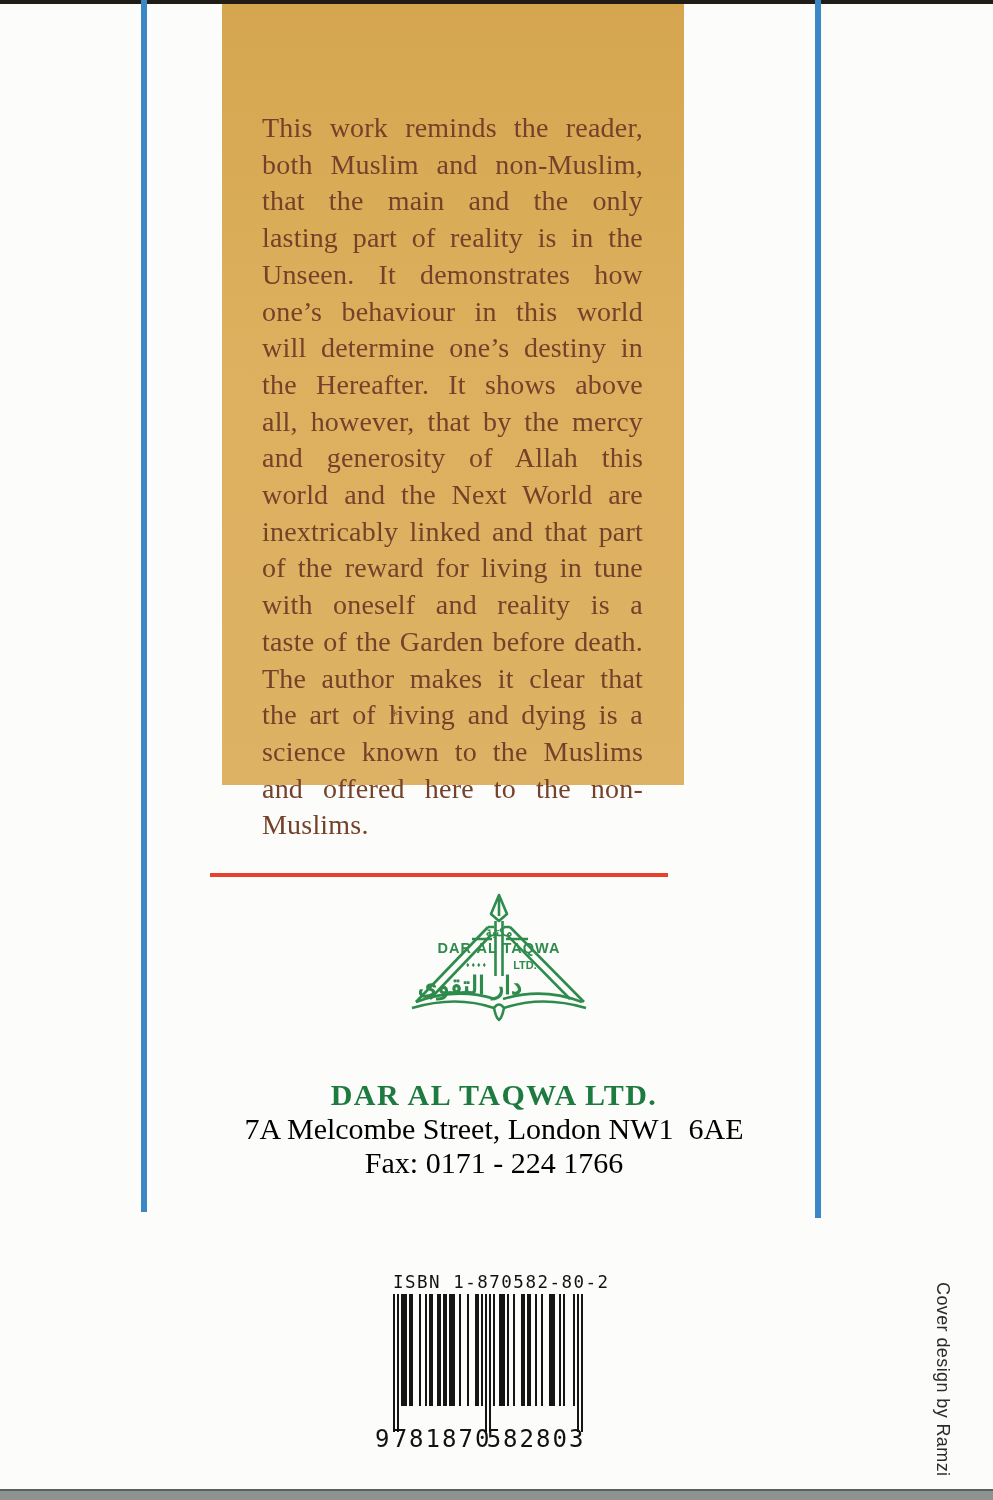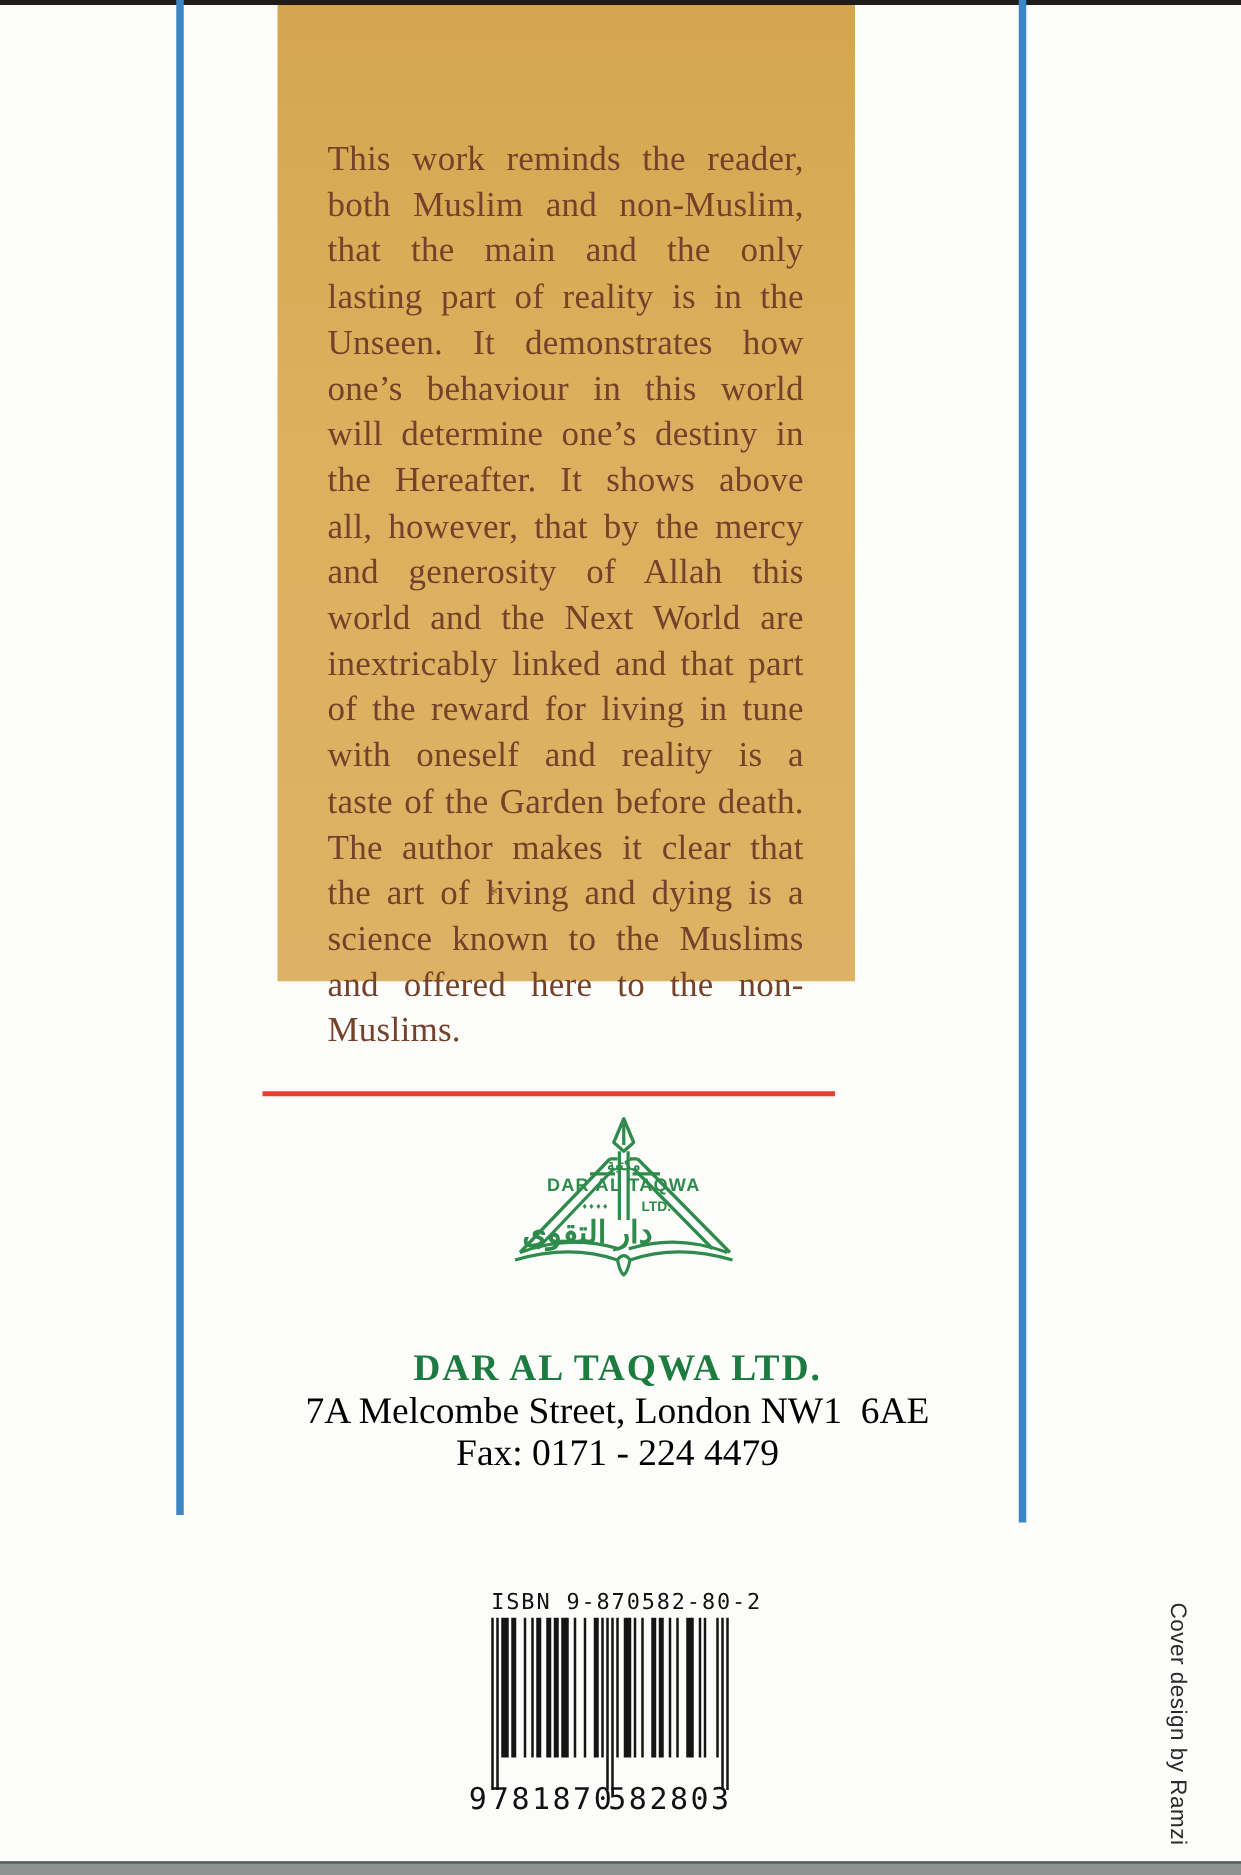--- a/index.html
+++ b/index.html
@@ -98,25 +98,25 @@
       <text x="91" y="63" font-size="14.5" text-anchor="middle" font-weight="bold" letter-spacing="1">DAR AL TAQWA</text>
       <text x="68" y="77" font-size="7" text-anchor="middle">♦ ♦ ♦ ♦</text>
       <text x="117" y="79" font-size="11" text-anchor="middle" font-weight="bold">LTD.</text>
       <text x="62" y="104" font-size="25" text-anchor="middle" font-weight="bold">دار التقوى</text>
     </svg>
   </div>
 
   <div class="pub-block">
     <div class="pub-name">DAR AL TAQWA LTD.</div>
     <div class="pub-line">7A Melcombe Street, London NW1  6AE</div>
-    <div class="pub-line">Fax: 0171 - 224 4479</div>
+    <div class="pub-line">Fax: 0171 - 224 1766</div>
   </div>
 
   <div class="barcode-block">
-    <div class="isbn-label">ISBN 9-870582-80-2</div>
+    <div class="isbn-label">ISBN 1-870582-80-2</div>
     <svg width="212" height="158" viewBox="-20 0 212 158">
       <g id="bars">
           <rect x="0" y="0" width="2" height="138" fill="#151515"></rect>
           <rect x="4" y="0" width="2" height="138" fill="#151515"></rect>
           <rect x="8" y="0" width="6" height="112" fill="#151515"></rect>
           <rect x="16" y="0" width="4" height="112" fill="#151515"></rect>
           <rect x="26" y="0" width="2" height="112" fill="#151515"></rect>
           <rect x="32" y="0" width="2" height="112" fill="#151515"></rect>
           <rect x="36" y="0" width="4" height="112" fill="#151515"></rect>
           <rect x="44" y="0" width="4" height="112" fill="#151515"></rect>

